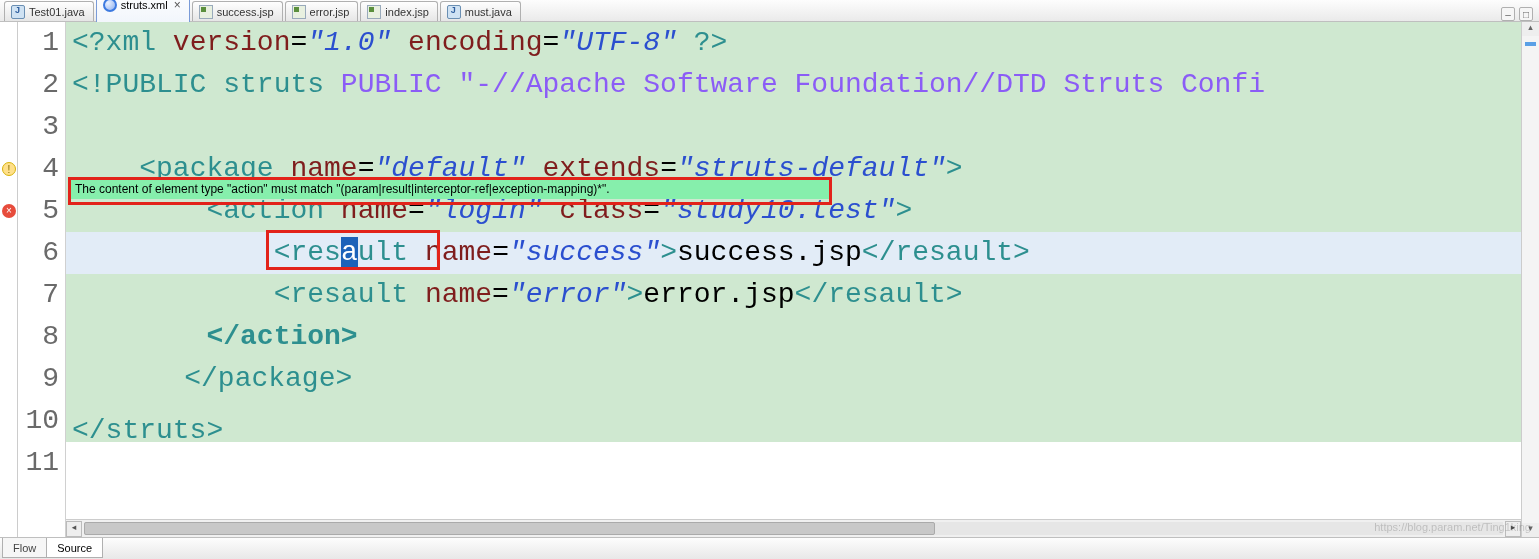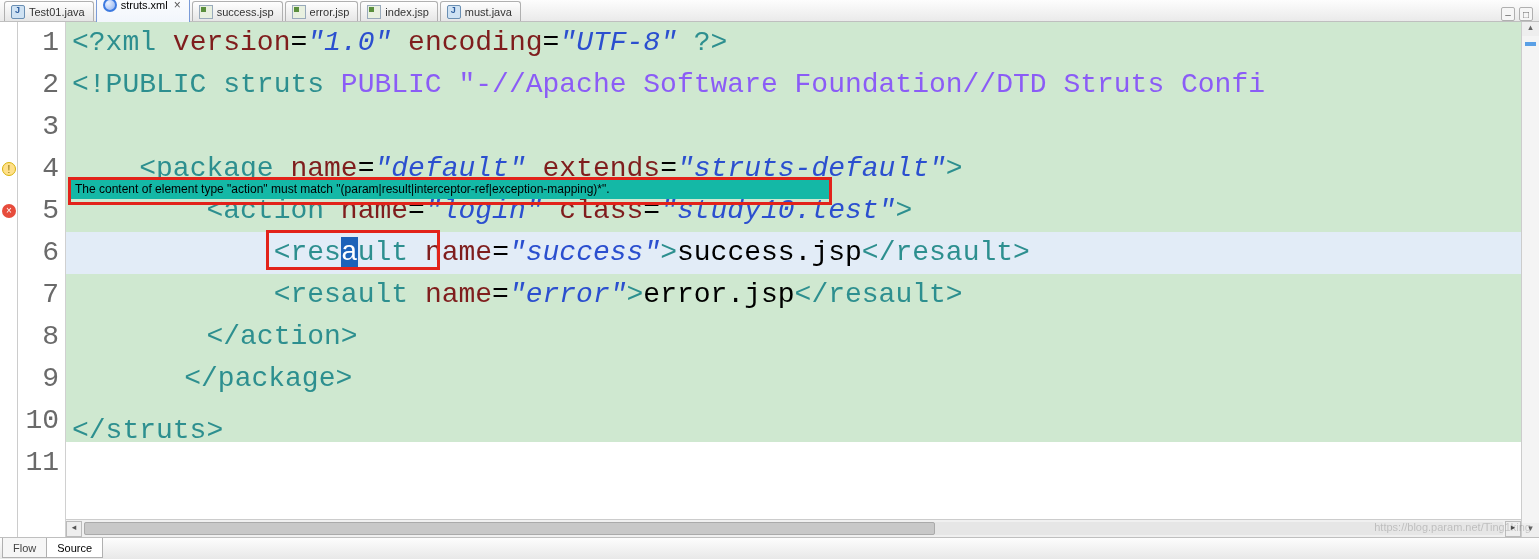--- a/index.html
+++ b/index.html
@@ -103,21 +103,21 @@
   .c-str  { color:#2b4fcf; font-style:italic; }
   .c-txt  { color:#000; }
   .c-comm { color:#8b5cf6; }
   .c-sel  { background:#1c62b9; color:#fff; }
 
   
   .redbox { position:absolute; border:3px solid #e2231a; }
   .tooltip-box {
     font-family: Tahoma,Arial,sans-serif;
     font-size:12px; line-height:16px;
-    background:#14b8a6;
+    background:#86efac;
     padding:1px 4px 2px 4px; color:#000;
     white-space:nowrap;
   }
 
   
   .hscroll-row { position:absolute; left:66px; right:18px; bottom:22px; height:18px; background:#f0f0f0; border-top:1px solid #ccc; }
   .hscroll-track { position:absolute; left:18px; right:18px; top:2px; bottom:2px; background:#e6e6e6; }
   .hscroll-thumb { position:absolute; left:0; width:60%; top:0; bottom:0; background:#c8c8c8; border:1px solid #aaa; border-radius:2px; }
   .hscroll-btn { position:absolute; top:1px; width:16px; height:16px; background:#eee; border:1px solid #bbb; text-align:center; font-size:9px; color:#555; }
 
@@ -213,21 +213,21 @@
 
 
     <div class="codeline" style="top:126px;position:absolute;"><span>    </span><span class="c-tag">&lt;</span><span class="c-tag">package </span><span class="c-attr">name</span><span class="c-txt">=</span><span class="c-str">"default"</span><span> </span><span class="c-attr">extends</span><span class="c-txt">=</span><span class="c-str">"struts-default"</span><span class="c-tag">&gt;</span></div>
 
     <div class="codeline" style="top:168px;position:absolute;"><span>        </span><span class="c-tag">&lt;</span><span class="c-tag">action </span><span class="c-attr">name</span><span class="c-txt">=</span><span class="c-str">"login"</span><span> </span><span class="c-attr">class</span><span class="c-txt">=</span><span class="c-str">"study10.test"</span><span class="c-tag">&gt;</span></div>
 
     <div class="codeline" style="top:210px;position:absolute;"><span>            </span><span class="c-tag">&lt;</span><span class="c-tag">res</span><span class="c-sel">a</span><span class="c-tag">ult</span><span> </span><span class="c-attr">name</span><span class="c-txt">=</span><span class="c-str">"success"</span><span class="c-tag">&gt;</span><span class="c-txt">success.jsp</span><span class="c-tag">&lt;/</span><span class="c-tag">resault</span><span class="c-tag">&gt;</span></div>
 
     <div class="codeline" style="top:252px;position:absolute;"><span>            </span><span class="c-tag">&lt;</span><span class="c-tag">resault </span><span class="c-attr">name</span><span class="c-txt">=</span><span class="c-str">"error"</span><span class="c-tag">&gt;</span><span class="c-txt">error.jsp</span><span class="c-tag">&lt;/</span><span class="c-tag">resault</span><span class="c-tag">&gt;</span></div>
 
-    <div class="codeline" style="top:294px;position:absolute;"><span>        </span><span class="c-tag">&lt;/</span><span class="c-tag">action</span><span class="c-tag">&gt;</span></div>
+    <div class="codeline" style="top:294px;position:absolute;font-weight:bold;"><span>        </span><span class="c-tag">&lt;/</span><span class="c-tag">action</span><span class="c-tag">&gt;</span></div>
 
     <div class="codeline" style="top:336px;position:absolute;margin-left:45px;"><span>    </span><span class="c-tag">&lt;/</span><span class="c-tag">package</span><span class="c-tag">&gt;</span></div>
 
     <div class="codeline" style="top:388px;position:absolute;"><span class="c-tag">&lt;/</span><span class="c-tag">struts</span><span class="c-tag">&gt;</span></div>
 
     <div class="codeline" style="top:420px;position:absolute;"><span></span></div>
 
     
     <div class="redbox" style="top:208px; left:200px; width:174px; height:40px;"></div>
 

